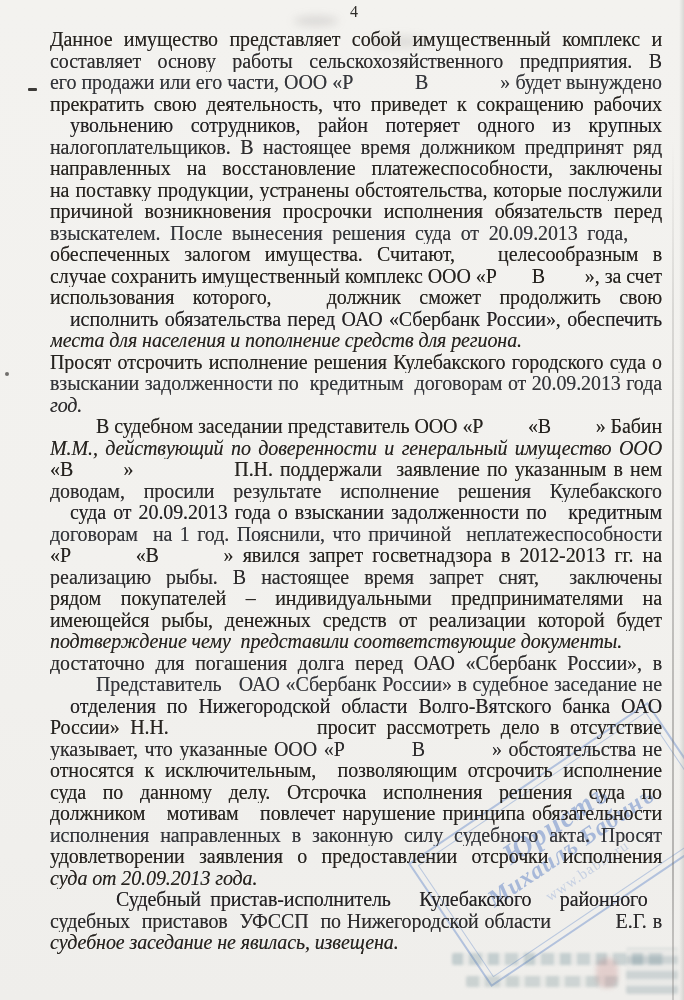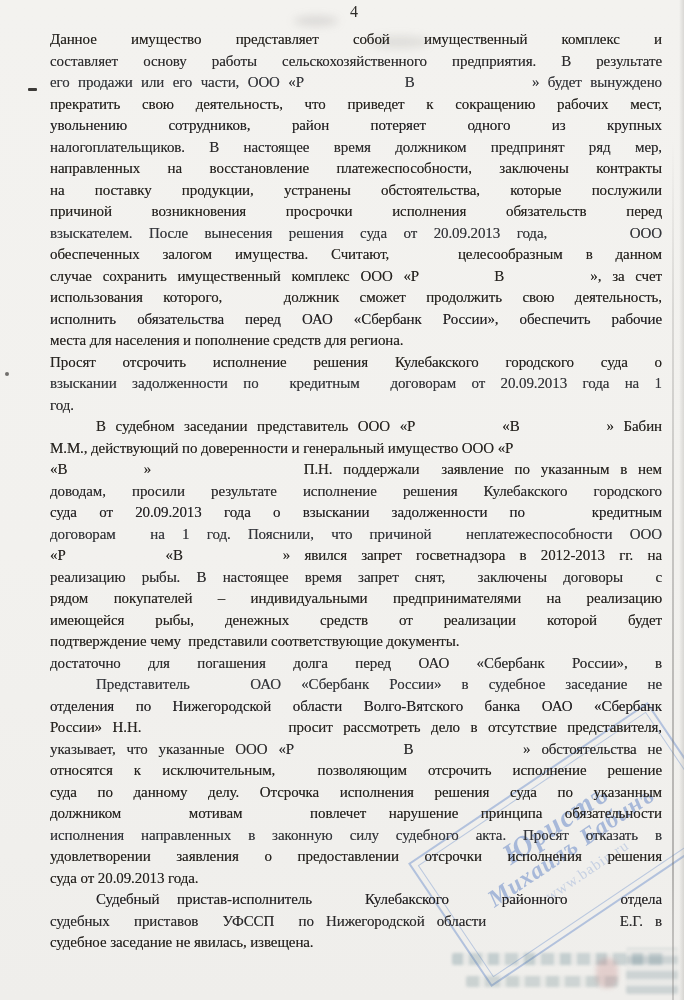--- a/index.html
+++ b/index.html
@@ -16,34 +16,34 @@
   }
   
   .page-number{
     position:absolute;top:3px;left:0;width:100%;text-align:center;
     padding-left:24px;box-sizing:border-box;
     font-size:16px;color:#2e2c29;z-index:2;
   }
   
   .text-body{
     position:absolute;left:50px;top:29px;width:612px;z-index:2;
-    font-size:15px;color:var(--ink);letter-spacing:-0.1px;
+    font-size:20px;color:var(--ink);letter-spacing:-0.1px;
     text-shadow:0 0 0.45px rgba(35,33,30,0.55);
     filter:blur(0.22px);
   }
   .line{
     height:21.5px;line-height:21.5px;overflow:hidden;
     text-align:justify;text-align-last:justify;text-justify:inter-word;
   }
-  .line.left{text-align-last:left;}
+  .line.left{text-align-last:left;font-style:italic;}
   .line.indent{text-indent:46px;}
   
   .line:nth-child(4n+2){color:#2d2c2e;}
   .line:nth-child(7n+3){color:#34363c;}
-  .line:nth-child(9n+5){color:#232124;}
+  .line:nth-child(9n+5){color:#232124;margin-left:20px;}
   
   .watermark{
     position:absolute;left:425px;top:770px;width:285px;height:145px;
     transform:rotate(-34deg);transform-origin:50% 50%;
     z-index:1;display:flex;flex-direction:column;align-items:center;justify-content:center;
     border:2.5px solid rgba(110,145,205,0.48);
   }
   .watermark::before{
     content:"";position:absolute;inset:5px;
     border:1.5px solid rgba(110,145,205,0.42);

